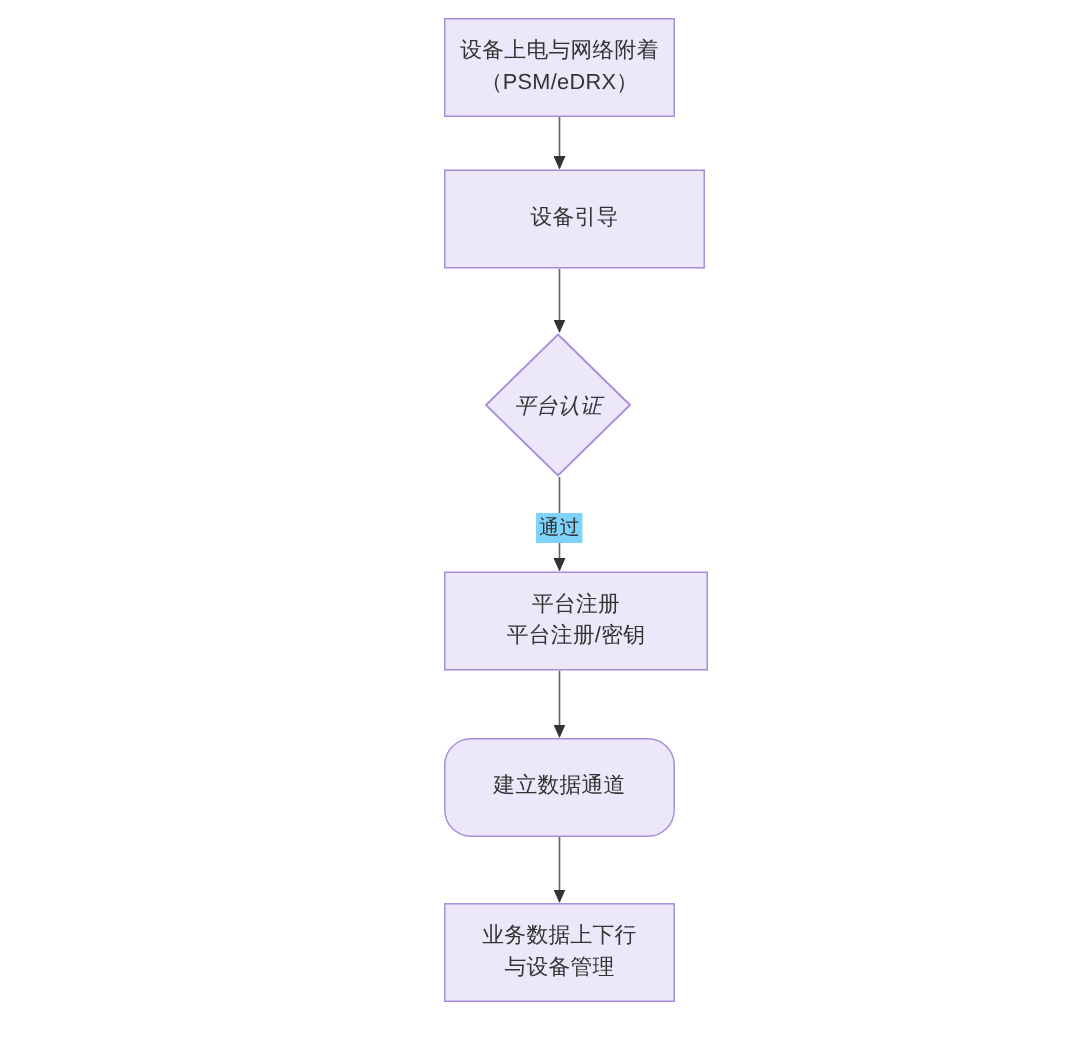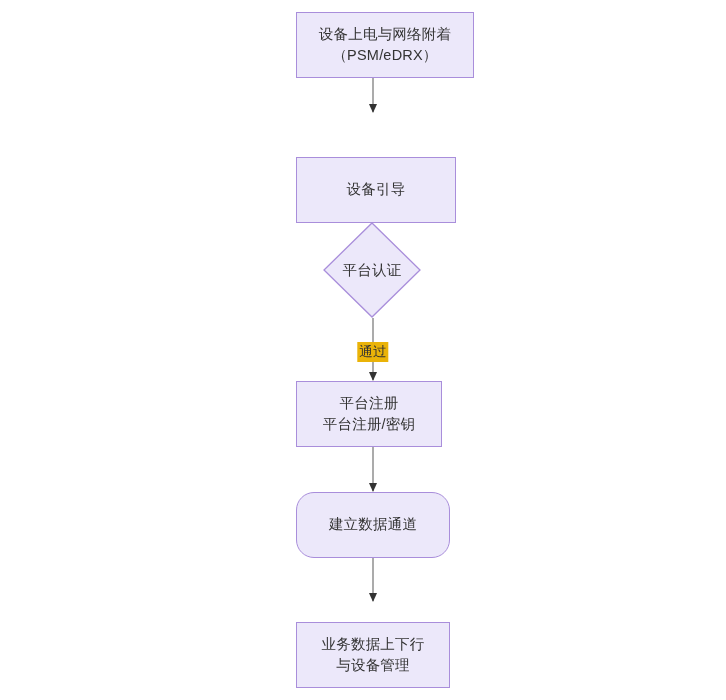--- a/index.html
+++ b/index.html
@@ -63,21 +63,21 @@
     position: absolute;
     left: 0;
     top: 0;
     width: 726px;
     height: 700px;
     pointer-events: none;
   }
   .edge-label {
     position: absolute;
     transform: translate(-50%, -50%);
-    background: #eab308;
+    background: #7dd3fc;
     color: #333333;
     font-size: 13.5px;
     padding: 1px 2px;
     white-space: nowrap;
     letter-spacing: 0.2px;
   }
 </style>
 </head>
 <body>
 
@@ -89,45 +89,45 @@
         <path d="M0,0 L9,4 L0,8 z" fill="#333333"></path>
       </marker>
     </defs>
     <line x1="373" y1="78" x2="373" y2="112" stroke="#666666" stroke-width="1.1" marker-end="url(#arrowhead)"></line>
     <line x1="373" y1="179" x2="373" y2="221" stroke="#666666" stroke-width="1.1" marker-end="url(#arrowhead)"></line>
     <line x1="373" y1="318" x2="373" y2="380" stroke="#666666" stroke-width="1.1" marker-end="url(#arrowhead)"></line>
     <line x1="373" y1="447" x2="373" y2="491" stroke="#666666" stroke-width="1.1" marker-end="url(#arrowhead)"></line>
     <line x1="373" y1="558" x2="373" y2="601" stroke="#666666" stroke-width="1.1" marker-end="url(#arrowhead)"></line>
   </svg>
 
-  <div class="node" style="left:296px; top:12px; width:178px; height:66px;">
+  <div class="node" style="left:296px; top:12px; width:154px; height:66px;">
     <span>设备上电与网络附着</span>
     <span class="line2">（PSM/eDRX）</span>
   </div>
 
-  <div class="node" style="left:296px; top:113px; width:160px; height:66px;margin-top:44px;">
+  <div class="node" style="left:296px; top:113px; width:174px; height:66px;">
     <span>设备引导</span>
   </div>
 
-  <div class="diamond-wrap" style="left:323px; top:222px; width:98px; height:96px;">
+  <div class="diamond-wrap" style="left:323px; top:222px; width:98px; height:96px;font-style:italic;">
     <svg class="diamond-shape" viewBox="0 0 98 96" preserveAspectRatio="none" xmlns="http://www.w3.org/2000/svg">
       <polygon points="49,1 97,48 49,95 1,48" fill="#ECE8FA" stroke="#A98EDB" stroke-width="1.3"></polygon>
     </svg>
     <span class="diamond-label">平台认证</span>
   </div>
 
-  <div class="node" style="left:296px; top:381px; width:146px; height:66px;">
+  <div class="node" style="left:296px; top:381px; width:176px; height:66px;">
     <span>平台注册</span>
     <span class="line2">平台注册/密钥</span>
   </div>
 
   <div class="node" style="left:296px; top:492px; width:154px; height:66px;border-radius:18px;">
     <span>建立数据通道</span>
   </div>
 
-  <div class="node" style="left:296px; top:602px; width:154px; height:66px;margin-top:20px;">
+  <div class="node" style="left:296px; top:602px; width:154px; height:66px;">
     <span>业务数据上下行</span>
     <span class="line2">与设备管理</span>
   </div>
 
   <div class="edge-label" style="left:373px; top:352px;">通过</div>
 
 </div>
 
 </body></html>

